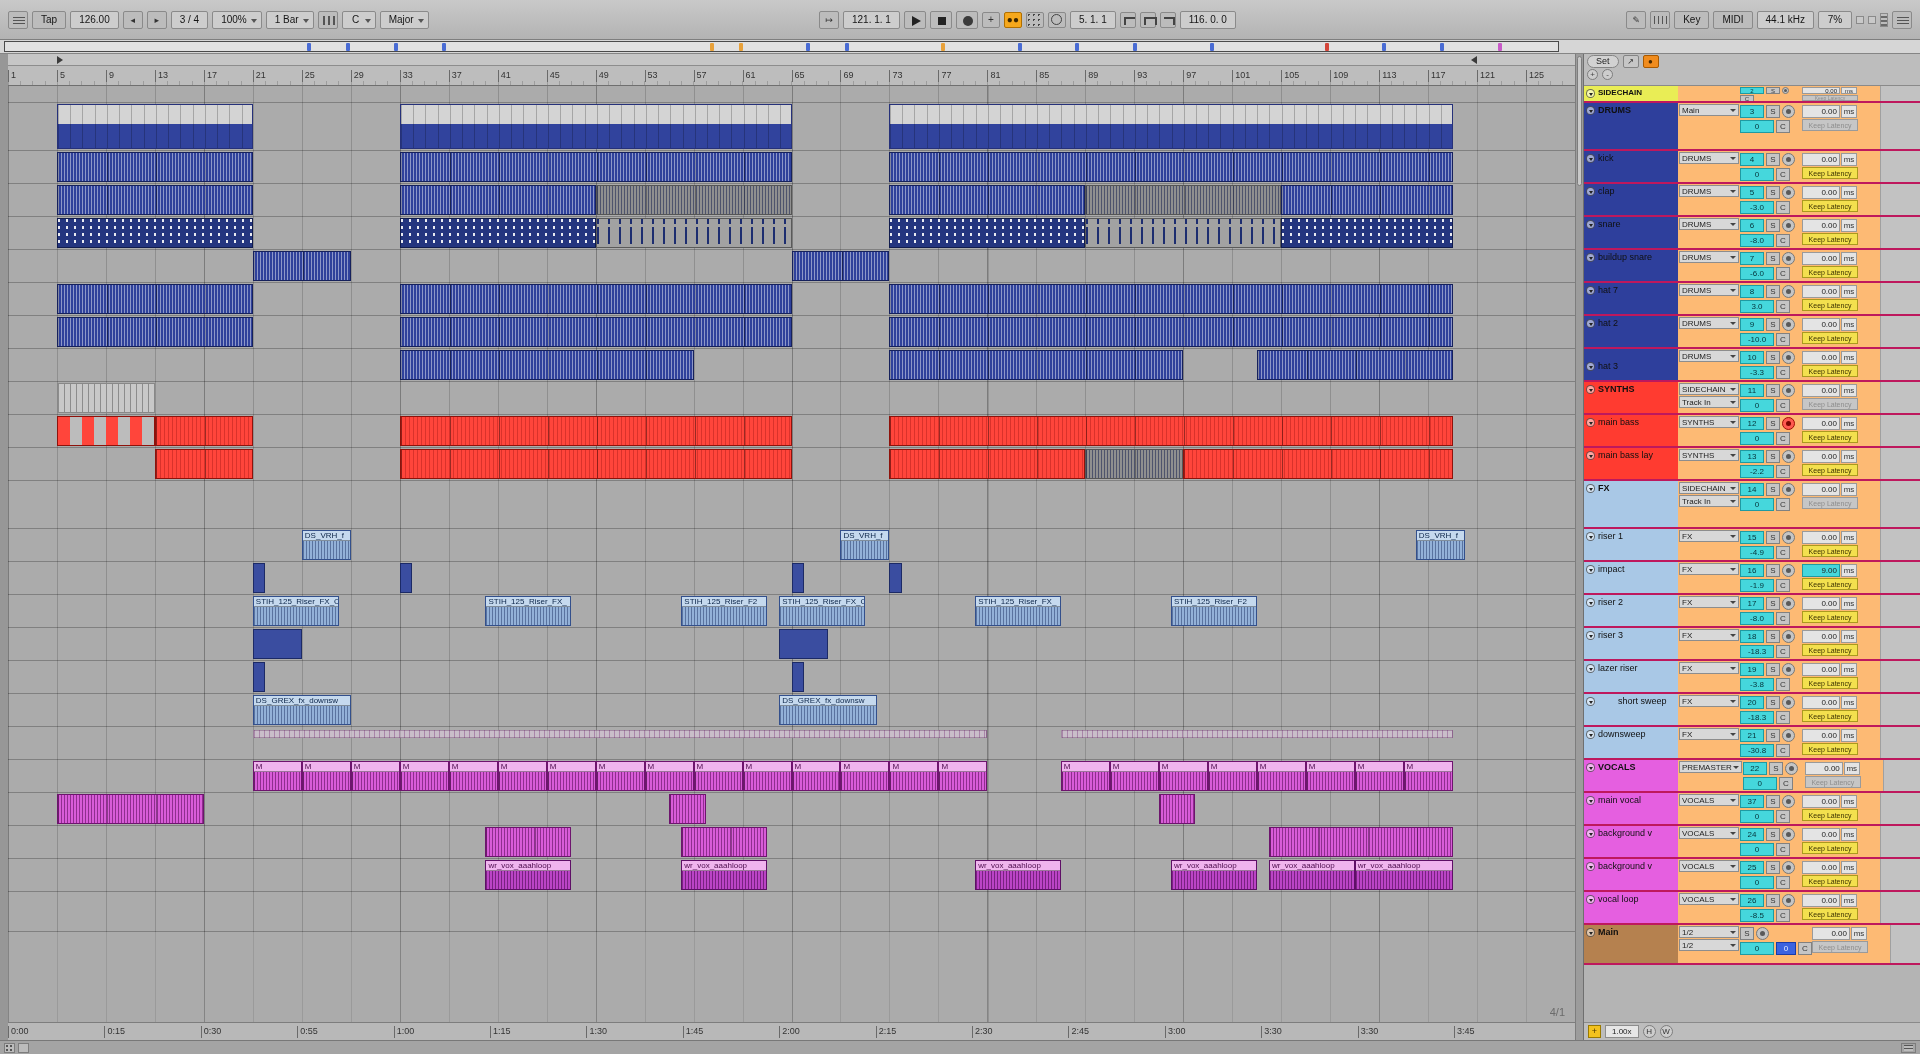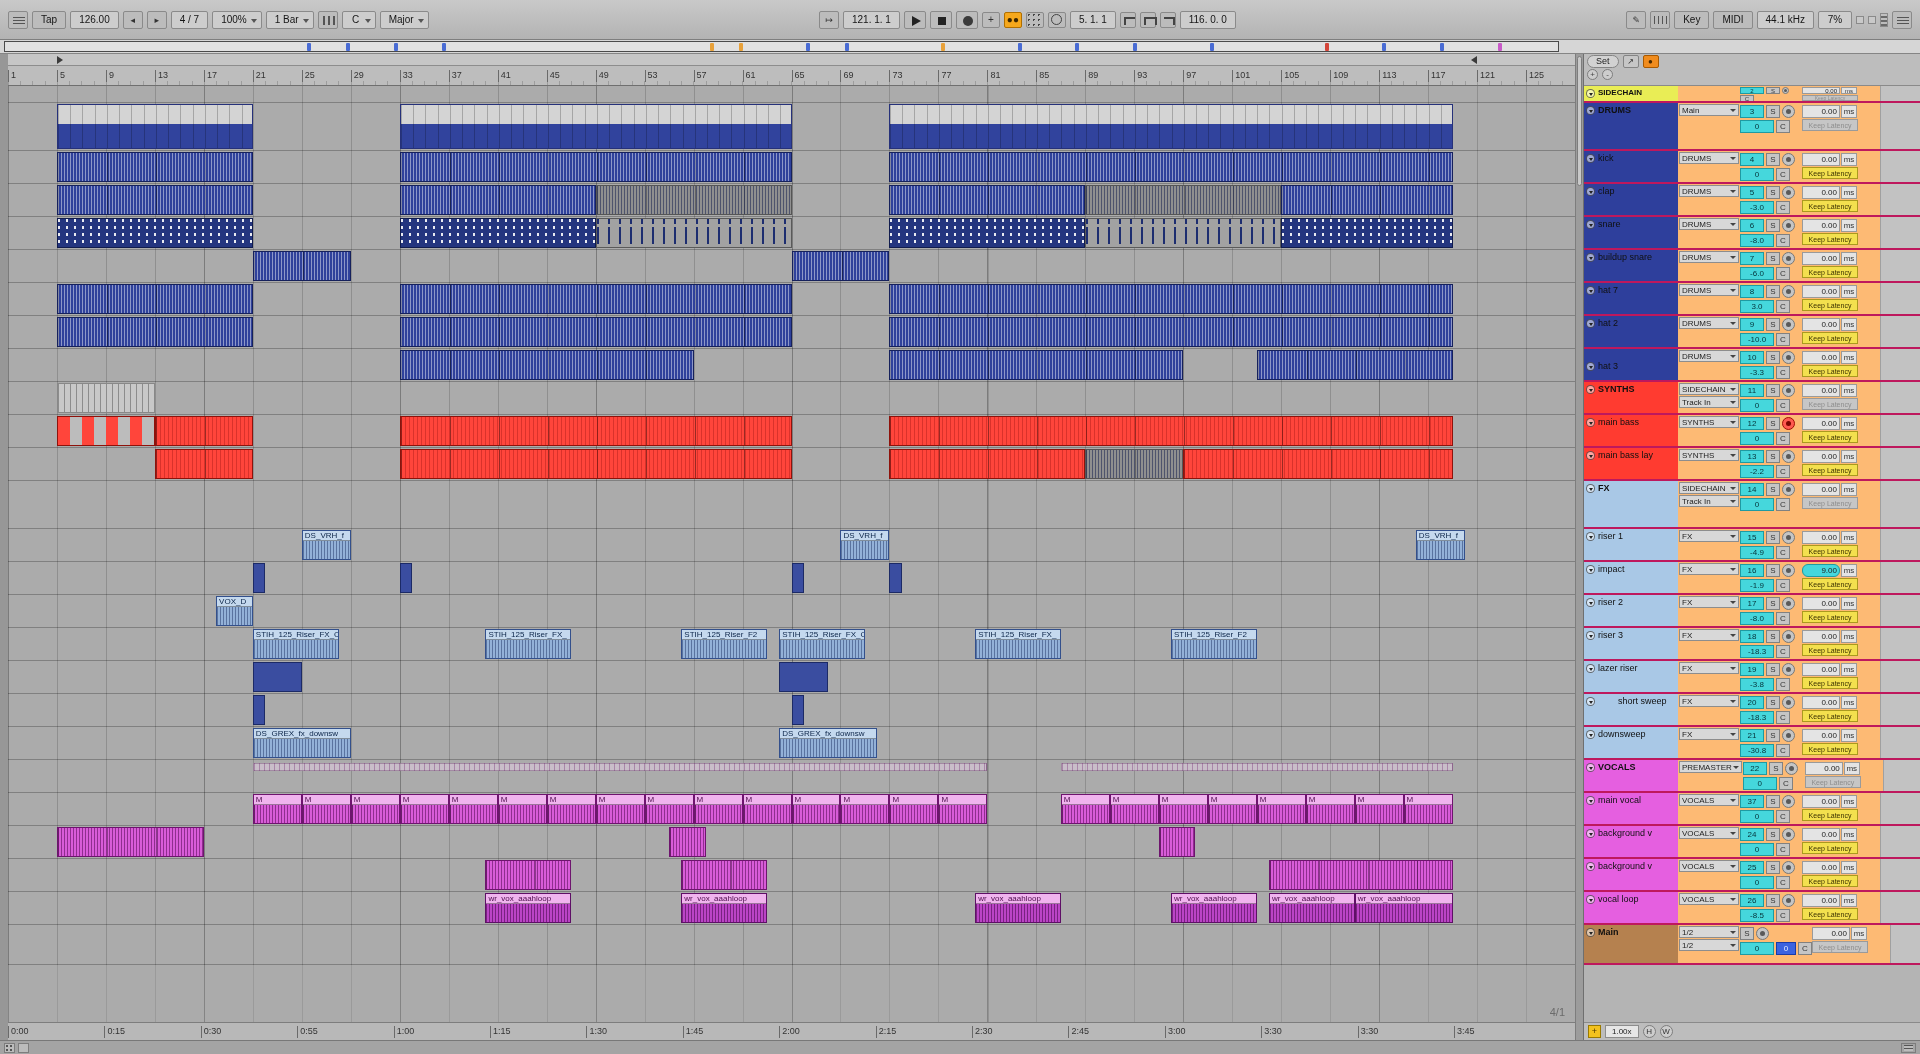--- a/index.html
+++ b/index.html
@@ -101,21 +101,21 @@
 .sqbtn{width:14px;height:13px;line-height:12px;text-align:center;background:#c5c5c5;border:1px solid #818181;color:#333;font-size:8px;}
 .armbtn{width:13px;height:13px;border-radius:50%;border:1px solid #777;background:#c5c5c5;position:relative;}
 .armbtn::after{content:"";position:absolute;left:3px;top:3px;width:5px;height:5px;border-radius:50%;background:#5a5a5a;}
 .armred{background:#ff5a50;border-color:#a00f05;}
 .armred::after{background:#7a0500;}
 .volbox{width:34px;height:13px;line-height:12px;text-align:center;background:#45d7dc;border:1px solid #1f9aa2;color:#05333a;font-size:8px;}
 .panbox{width:20px;height:13px;line-height:12px;text-align:center;background:#3b63e0;border:1px solid #1a3ba8;color:#e6edff;font-size:8px;}
 .tlat{flex:0 0 78px;display:flex;flex-direction:column;gap:1px;padding:1px 0;}
 .lline{display:flex;gap:1px;align-items:center;height:14px;}
 .latval{width:38px;height:13px;line-height:12px;text-align:right;padding-right:2px;background:#e4e4e4;border:1px solid #9a9a9a;color:#222;font-size:8px;}
-.lathl{background:#45d7dc;border-color:#1f9aa2;border-radius:6px;}
+.lathl{background:#45d7dc;border-color:#1f9aa2;}
 .latms{width:16px;height:13px;line-height:12px;text-align:center;background:#e4e4e4;border:1px solid #9a9a9a;color:#333;font-size:8px;}
 .keep{width:56px;height:12px;line-height:11px;text-align:center;font-size:7px;border:1px solid #9a9a9a;}
 .keep-on{background:#f3e04e;color:#3a3000;border-color:#aa9a1e;}
 .keep-off{background:#c6c6c6;color:#8d8d8d;}
 .tmeter{flex:1;background:#c2c2c2;border-left:1px solid #a0a0a0;}
 .k-slim .tname-text{font-size:8px;}
 .k-slim .mline,.k-slim .lline{height:7px;}
 .k-slim .numbox,.k-slim .sqbtn,.k-slim .latval,.k-slim .latms{height:7px;line-height:6px;font-size:6px;}
 .k-slim .armbtn{width:7px;height:7px;}
 .k-slim .armbtn::after{left:1px;top:1px;width:3px;height:3px;}
@@ -137,21 +137,21 @@
 
 <div class="app">
 
   <header class="toolbar">
     <div class="tb-group">
       <span class="tb-ic ic-lines"></span>
       <span class="tb-btn">Tap</span>
       <span class="tb-val">126.00</span>
       <span class="tb-ic">◂</span>
       <span class="tb-ic">▸</span>
-      <span class="tb-val">4 / 7</span>
+      <span class="tb-val">3 / 4</span>
       <span class="tb-val dd2">100%</span>
       <span class="tb-val dd2">1 Bar</span>
       <span class="tb-ic ic-scale"></span>
       <span class="tb-val dd2">C</span>
       <span class="tb-val dd2">Major</span>
     </div>
     <span class="tb-spacer"></span>
     <div class="tb-group">
       <span class="tb-ic">↦</span>
       <span class="tb-val">121. 1. 1</span>
@@ -322,25 +322,20 @@
               <div class="clip-label">DS_VRH_f</div>
             </div>
           </div>
           <div class="lane k-normal">
             <div class="clip tex-fxbody" style="left: 15.625%; width: 0.78125%;"></div>
             <div class="clip tex-fxbody" style="left: 25%; width: 0.78125%;"></div>
             <div class="clip tex-fxbody" style="left: 50%; width: 0.78125%;"></div>
             <div class="clip tex-fxbody" style="left: 56.25%; width: 0.78125%;"></div>
           </div>
           <div class="lane k-normal">
-            <div class="clip tex-fx" style="left: 13.2812%; width: 2.34375%;">
-              <div class="clip-label">VOX_D</div>
-            </div>
-          </div>
-          <div class="lane k-normal">
             <div class="clip tex-fx" style="left: 15.625%; width: 5.46875%;">
               <div class="clip-label">STIH_125_Riser_FX_C</div>
             </div>
             <div class="clip tex-fx" style="left: 30.4688%; width: 5.46875%;">
               <div class="clip-label">STIH_125_Riser_FX_</div>
             </div>
             <div class="clip tex-fx" style="left: 42.9688%; width: 5.46875%;">
               <div class="clip-label">STIH_125_Riser_F2</div>
             </div>
             <div class="clip tex-fx" style="left: 49.2188%; width: 5.46875%;">

